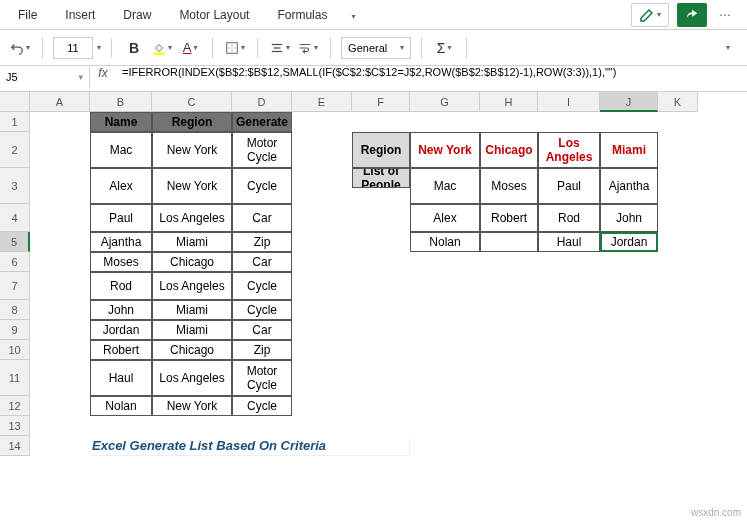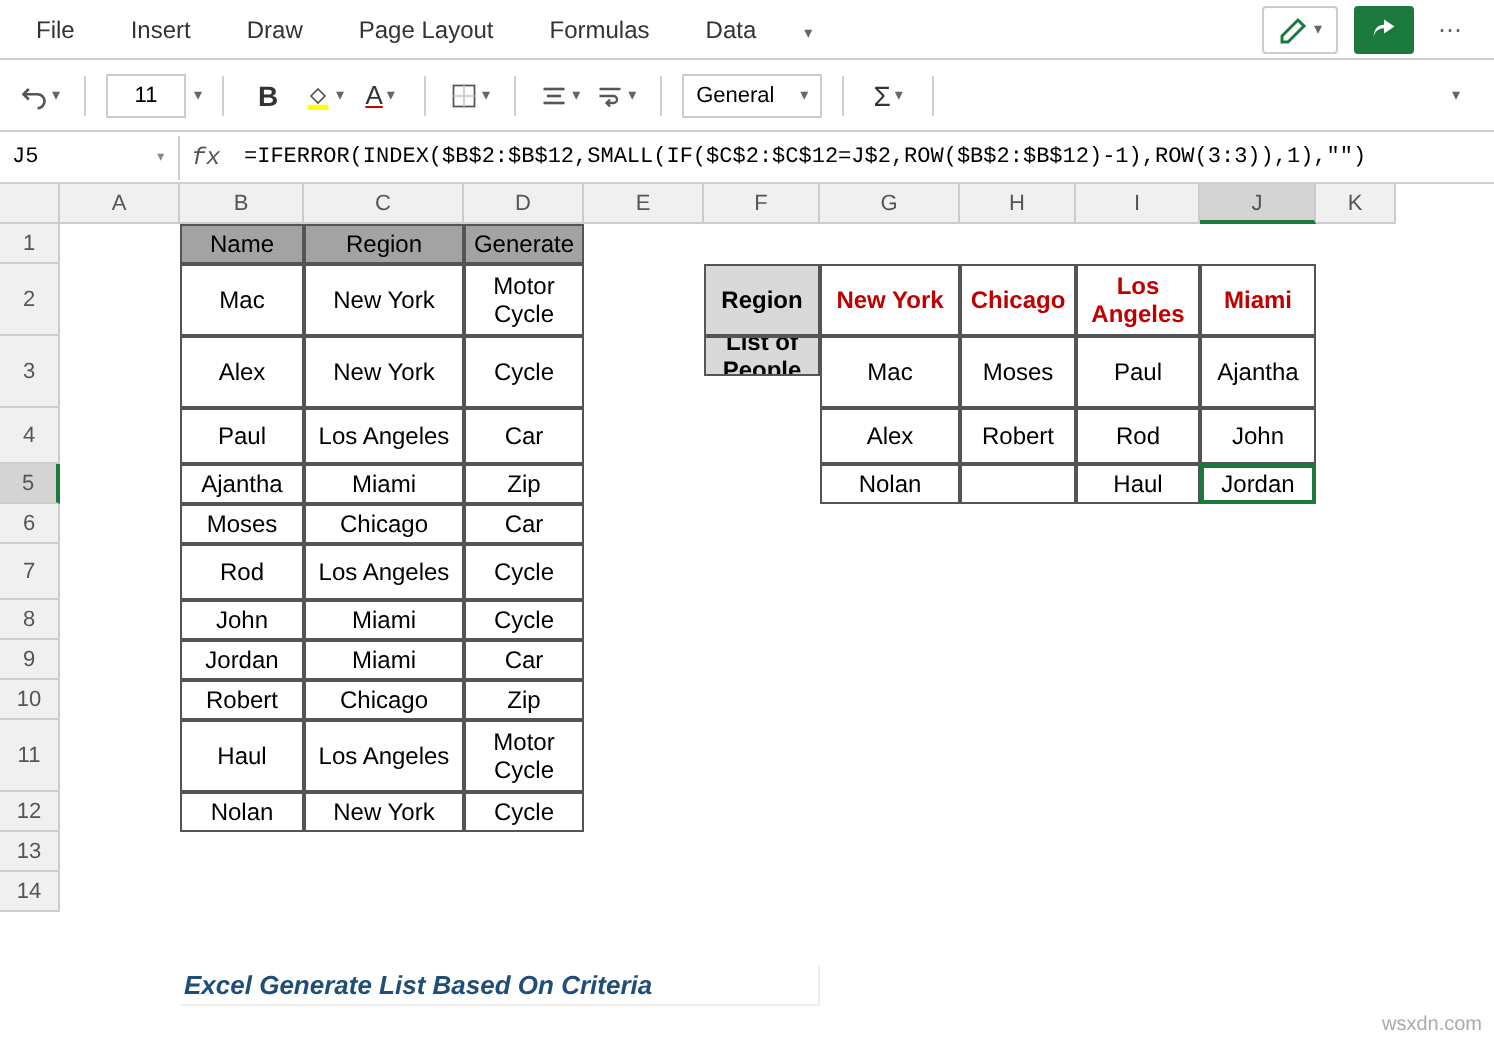--- a/index.html
+++ b/index.html
@@ -18,57 +18,56 @@
     
     .toolbar { display: flex; align-items: center; height: 36px; padding: 0 8px; gap: 4px; border-bottom: 1px solid #d0d0d0; }
     .tb-group { display: flex; align-items: center; gap: 2px; }
     .tb-sep { width: 1px; height: 20px; background: #d0d0d0; margin: 0 6px; }
     .tb-btn { min-width: 24px; height: 24px; display: flex; align-items: center; justify-content: center; padding: 0 2px; color: #333; cursor: pointer; }
     .dropdown-arrow { font-size: 8px; color: #666; margin-left: 2px; }
     .font-size-box { width: 40px; height: 22px; border: 1px solid #ccc; text-align: center; font-size: 11px; }
     .combo { height: 22px; border: 1px solid #ccc; padding: 0 6px; display: flex; align-items: center; gap: 6px; min-width: 70px; font-size: 11px; }
     
     
-    .formula-bar { display: flex; align-items: center; height: 26px; border-bottom: 1px solid #d0d0d0; font-family: Liberation Mono, monospace; }
+    .formula-bar { display: flex; align-items: flex-start; height: 26px; border-bottom: 1px solid #d0d0d0; }
     .name-box { width: 90px; height: 22px; border-right: 1px solid #d0d0d0; padding: 0 6px; display: flex; align-items: center; font-size: 11px; }
     .name-box-arrow { margin-left: auto; color: #888; font-size: 9px; }
     .fx { width: 26px; text-align: center; font-style: italic; color: #555; font-size: 12px; }
     .formula-input { flex: 1; padding: 0 6px; font-size: 11px; white-space: nowrap; overflow: hidden; }
     
     
     .grid-area { position: relative; overflow: hidden; }
     .corner { position: absolute; left: 0; top: 0; width: 30px; height: 20px; background: #f0f0f0; border-right: 1px solid #ccc; border-bottom: 1px solid #ccc; }
     .col-headers { position: absolute; left: 30px; top: 0; display: flex; height: 20px; }
     .col-h { background: #f0f0f0; border-right: 1px solid #ccc; border-bottom: 1px solid #ccc; text-align: center; line-height: 20px; font-size: 11px; color: #555; }
     .col-h.sel { background: #d4d4d4; border-bottom: 2px solid #1a7a3e; }
     .row-headers { position: absolute; left: 0; top: 20px; width: 30px; }
     .row-h { background: #f0f0f0; border-bottom: 1px solid #ccc; border-right: 1px solid #ccc; text-align: center; font-size: 11px; color: #555; display: flex; align-items: center; justify-content: center; }
     .row-h.sel { background: #d4d4d4; border-right: 2px solid #1a7a3e; }
     .cells { position: absolute; left: 30px; top: 20px; }
     .cell { position: absolute; border-right: 1px solid #eee; border-bottom: 1px solid #eee; font-size: 12px; display: flex; align-items: center; justify-content: center; text-align: center; padding: 0 2px; overflow: hidden; }
     .bordered { border: 1px solid #555 !important; }
-    .header-cell { background: #a3a3a3; font-weight: normal; }
+    .header-cell { background: #737373; font-weight: bold; }
     .gray-cell { background: #d9d9d9; font-weight: bold; }
     .red-text { color: #c00000; font-weight: bold; }
     .sel-cell { border: 2px solid #1a7a3e !important; }
     .note-text { color: #1f4e78; font-weight: bold; font-style: italic; font-size: 13px; }
     .watermark { position: absolute; right: 6px; bottom: 6px; color: #aaa; font-size: 10px; margin-top: 24px; }
     
     svg { display: block; }
   </style>
 </head>
 <body>
 
 <div class="tabs">
   <div class="tab">File</div>
   <div class="tab">Insert</div>
   <div class="tab">Draw</div>
-  <div class="tab">Page Layout</div>
+  <div class="tab">Motor Layout</div>
   <div class="tab">Formulas</div>
-  <div class="tab">Data</div>
   <div class="tab-overflow"><span class="dropdown-arrow">▾</span></div>
   <div class="tabs-right">
     <div class="pen-btn">
       <svg width="16" height="16" viewBox="0 0 16 16">
           <path d="M2 11 L10 3 L13 6 L5 14 L2 14 Z" fill="none" stroke="#1a7a3e" stroke-width="1.5"></path>
         </svg>
       <span class="dropdown-arrow">▾</span>
     </div>
     <div class="share-btn">
       <svg width="14" height="14" viewBox="0 0 16 16">
@@ -232,17 +231,17 @@
       <div class="cell bordered" style="left: 508px; top: 56px; width: 62px; height: 36px;">Paul</div>
       <div class="cell bordered" style="left: 570px; top: 56px; width: 58px; height: 36px;">Ajantha</div>
       <div class="cell bordered" style="left: 380px; top: 92px; width: 70px; height: 28px;">Alex</div>
       <div class="cell bordered" style="left: 450px; top: 92px; width: 58px; height: 28px;">Robert</div>
       <div class="cell bordered" style="left: 508px; top: 92px; width: 62px; height: 28px;">Rod</div>
       <div class="cell bordered" style="left: 570px; top: 92px; width: 58px; height: 28px;">John</div>
       <div class="cell bordered" style="left: 380px; top: 120px; width: 70px; height: 20px;">Nolan</div>
       <div class="cell bordered" style="left: 450px; top: 120px; width: 58px; height: 20px;"></div>
       <div class="cell bordered" style="left: 508px; top: 120px; width: 62px; height: 20px;">Haul</div>
       <div class="cell bordered sel-cell" style="left: 570px; top: 120px; width: 58px; height: 20px;">Jordan</div>
-      <div class="cell note-text" style="left: 60px; top: 324px; width: 320px; height: 20px; justify-content: flex-start; margin-top: 47px;">Excel Generate List Based On Criteria</div>
+      <div class="cell note-text" style="left: 60px; top: 324px; width: 320px; height: 20px; justify-content: flex-start;">Excel Generate List Based On Criteria</div>
     </div>
 </div>
 
 <div class="watermark">wsxdn.com</div>
 
 </body></html>

